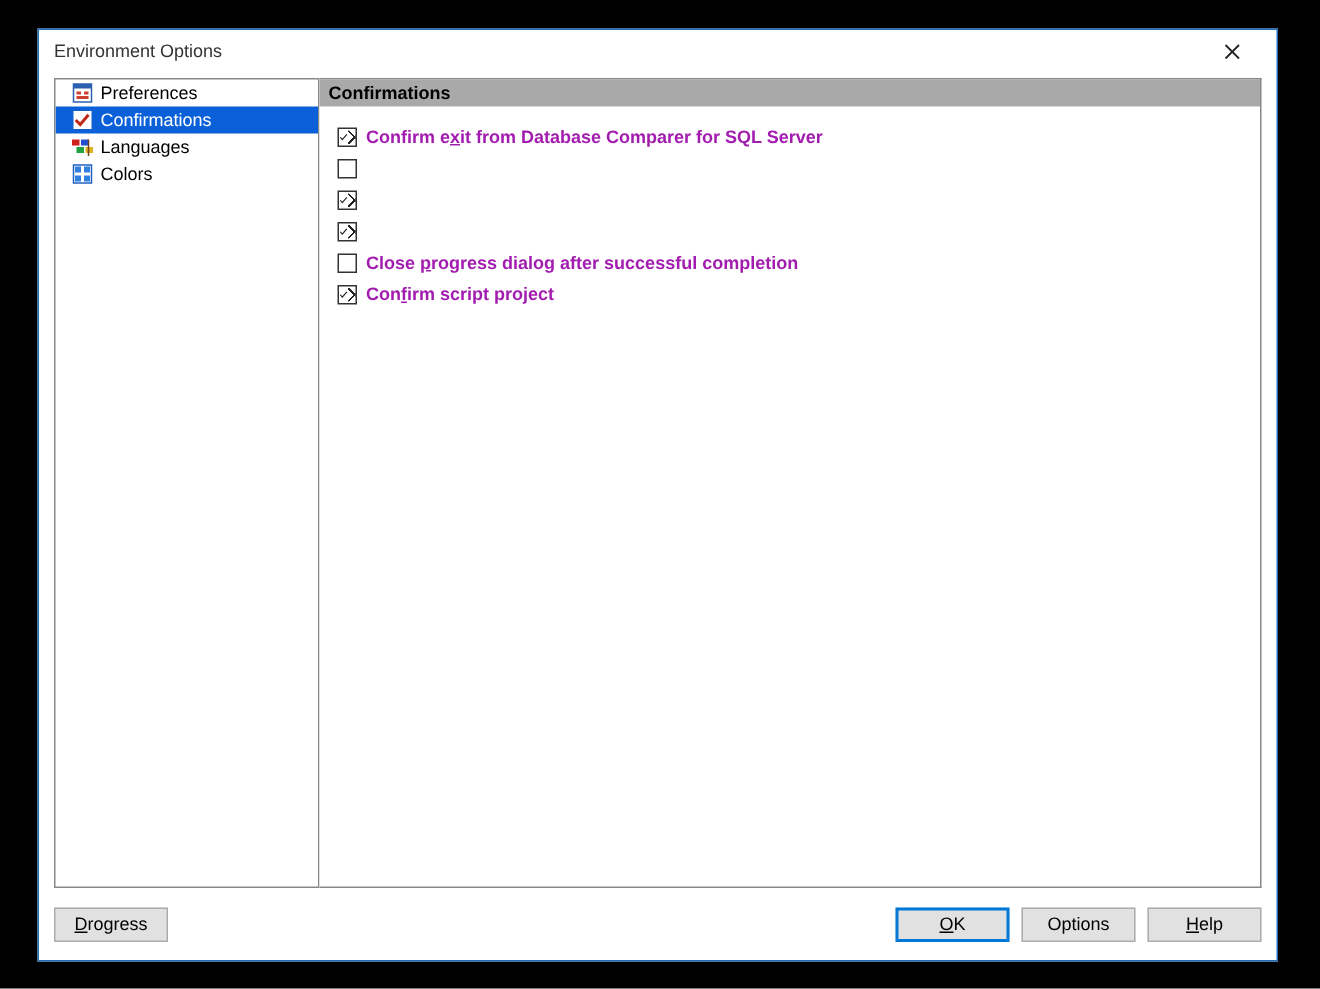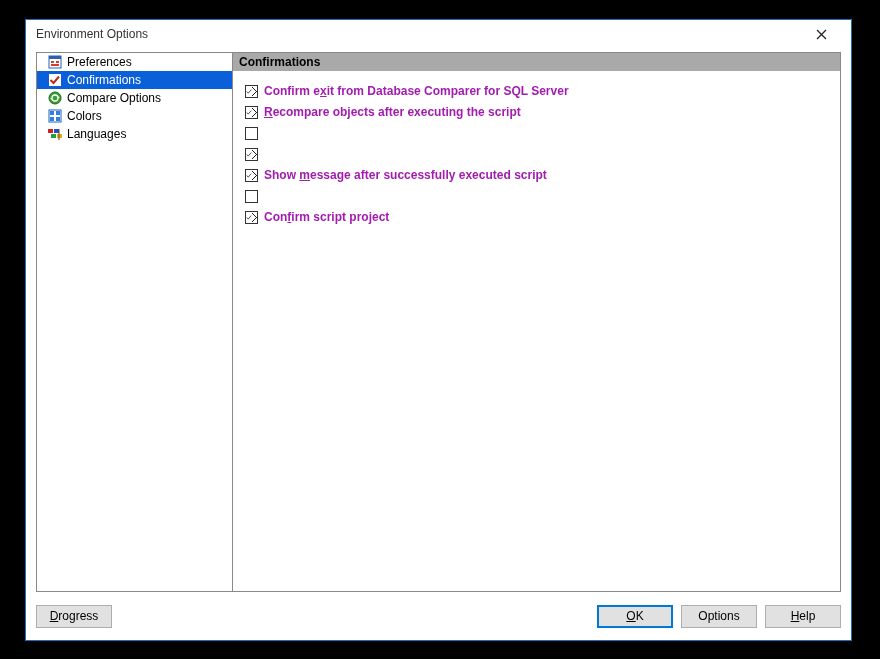--- a/index.html
+++ b/index.html
@@ -44,21 +44,21 @@
   }
   .dialog-body {
     position: absolute;
     left: 10px;
     right: 10px;
     top: 32px;
     bottom: 48px;
     display: flex;
   }
   .nav-panel {
-    width: 197px;
+    width: 177px;
     border: 1px solid #888;
     background: #fff;
     overflow: hidden;
   }
   .nav-item {
     display: flex;
     align-items: center;
     height: 18px;
     padding: 0 2px 0 10px;
     cursor: pointer;
@@ -193,106 +193,86 @@
       <div class="nav-item selected">
         <span class="icon">
           <svg width="16" height="16" viewBox="0 0 16 16">
             <rect x="1.5" y="1.5" width="13" height="13" fill="#fff" stroke="#1060d0"></rect>
             <polyline points="3.5,8 6.5,11 12,4.5" fill="none" stroke="#c02818" stroke-width="2"></polyline>
           </svg>
         </span>
         <span>Confirmations</span>
       </div>
 
+
       <div class="nav-item">
         <span class="icon">
           <svg width="16" height="16" viewBox="0 0 16 16">
-            <circle cx="8" cy="8" r="6" fill="#3aa030" stroke="#1f6a18"></circle>
-            <path d="M5 8 A3 3 0 0 1 11 8" fill="none" stroke="#fff" stroke-width="1.3"></path>
-            <path d="M11 8 A3 3 0 0 1 5 8" fill="none" stroke="#fff" stroke-width="1.3"></path>
-            <polygon points="11,6 13,8 11,8" fill="#fff"></polygon>
-            <polygon points="5,10 3,8 5,8" fill="#fff"></polygon>
+            <rect x="1" y="3" width="5" height="4" fill="#d02020"></rect>
+            <rect x="7" y="3" width="5" height="4" fill="#2050d0"></rect>
+            <rect x="4" y="8" width="5" height="4" fill="#20a040"></rect>
+            <rect x="10" y="8" width="5" height="4" fill="#e0b020"></rect>
+            <line x1="12" y1="3" x2="12" y2="14" stroke="#704020" stroke-width="1"></line>
           </svg>
         </span>
-        <span>Compare Options</span>
+        <span>Languages</span>
       </div>
 
       <div class="nav-item">
         <span class="icon">
           <svg width="16" height="16" viewBox="0 0 16 16">
             <rect x="2" y="2" width="12" height="12" fill="none" stroke="#2060c0"></rect>
             <rect x="3" y="3" width="4" height="4" fill="#3080e0"></rect>
             <rect x="9" y="3" width="4" height="4" fill="#3080e0"></rect>
             <rect x="3" y="9" width="4" height="4" fill="#3080e0"></rect>
             <rect x="9" y="9" width="4" height="4" fill="#3080e0"></rect>
           </svg>
         </span>
         <span>Colors</span>
       </div>
 
-      <div class="nav-item">
-        <span class="icon">
-          <svg width="16" height="16" viewBox="0 0 16 16">
-            <rect x="1" y="3" width="5" height="4" fill="#d02020"></rect>
-            <rect x="7" y="3" width="5" height="4" fill="#2050d0"></rect>
-            <rect x="4" y="8" width="5" height="4" fill="#20a040"></rect>
-            <rect x="10" y="8" width="5" height="4" fill="#e0b020"></rect>
-            <line x1="12" y1="3" x2="12" y2="14" stroke="#704020" stroke-width="1"></line>
-          </svg>
-        </span>
-        <span>Languages</span>
-      </div>
-
     </div>
 
     <div class="content-panel">
       <div class="content-header">Confirmations</div>
       <div class="content-inner">
 
         <div class="checkbox-row">
           <span class="cb checked">
             <svg width="11" height="11" viewBox="0 0 11 11">
                 <polyline points="1.5,5.5 4,8.5 9.5,2" fill="none" stroke="#222" stroke-width="1.4"></polyline>
               </svg>
           </span>
           <span class="cb-label"><span>Confirm e</span><span class="mn">x</span><span>it from Database Comparer for SQL Server</span></span>
         </div>
 
+
+        <div class="checkbox-row">
+          <span class="cb"></span>
+        </div>
+
         <div class="checkbox-row">
           <span class="cb checked">
             <svg width="11" height="11" viewBox="0 0 11 11">
                 <polyline points="1.5,5.5 4,8.5 9.5,2" fill="none" stroke="#222" stroke-width="1.4"></polyline>
               </svg>
           </span>
-          <span class="cb-label"><span></span><span class="mn">R</span><span>ecompare objects after executing the script</span></span>
-        </div>
-
-        <div class="checkbox-row">
-          <span class="cb"></span>
         </div>
 
         <div class="checkbox-row">
           <span class="cb checked">
             <svg width="11" height="11" viewBox="0 0 11 11">
                 <polyline points="1.5,5.5 4,8.5 9.5,2" fill="none" stroke="#222" stroke-width="1.4"></polyline>
               </svg>
           </span>
         </div>
 
         <div class="checkbox-row">
-          <span class="cb checked">
-            <svg width="11" height="11" viewBox="0 0 11 11">
-                <polyline points="1.5,5.5 4,8.5 9.5,2" fill="none" stroke="#222" stroke-width="1.4"></polyline>
-              </svg>
-          </span>
-          <span class="cb-label"><span>Show </span><span class="mn">m</span><span>essage after successfully executed script</span></span>
-        </div>
-
-        <div class="checkbox-row">
           <span class="cb"></span>
+          <span class="cb-label"><span>Close </span><span class="mn">p</span><span>rogress dialog after successful completion</span></span>
         </div>
 
         <div class="checkbox-row">
           <span class="cb checked">
             <svg width="11" height="11" viewBox="0 0 11 11">
                 <polyline points="1.5,5.5 4,8.5 9.5,2" fill="none" stroke="#222" stroke-width="1.4"></polyline>
               </svg>
           </span>
           <span class="cb-label"><span>Con</span><span class="mn">f</span><span>irm script project</span></span>
         </div>

